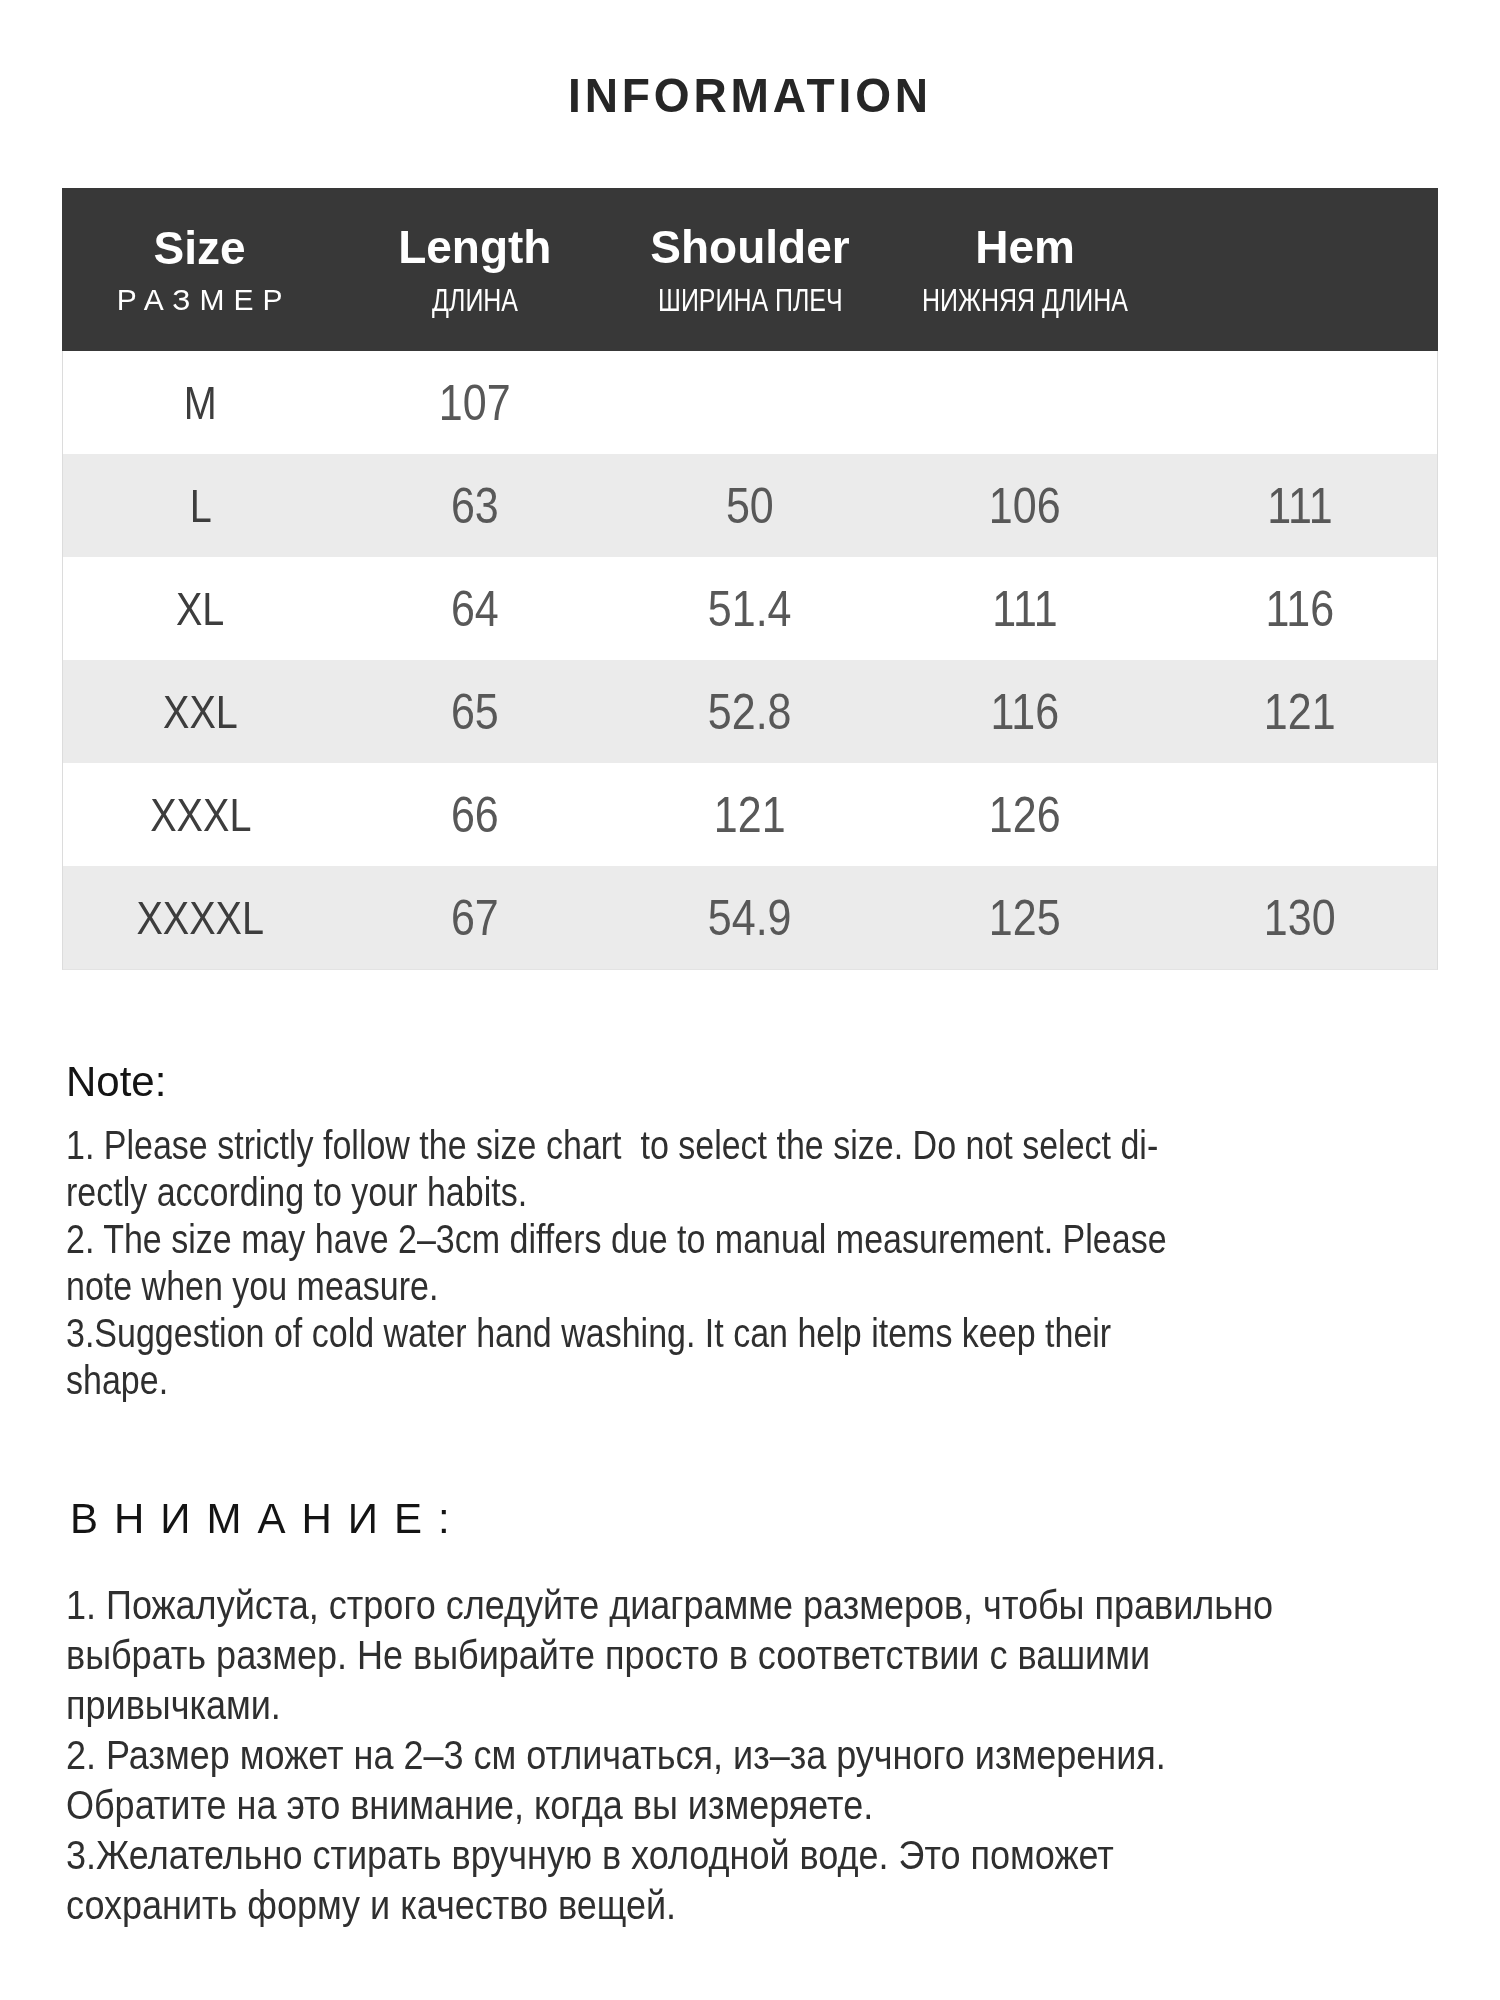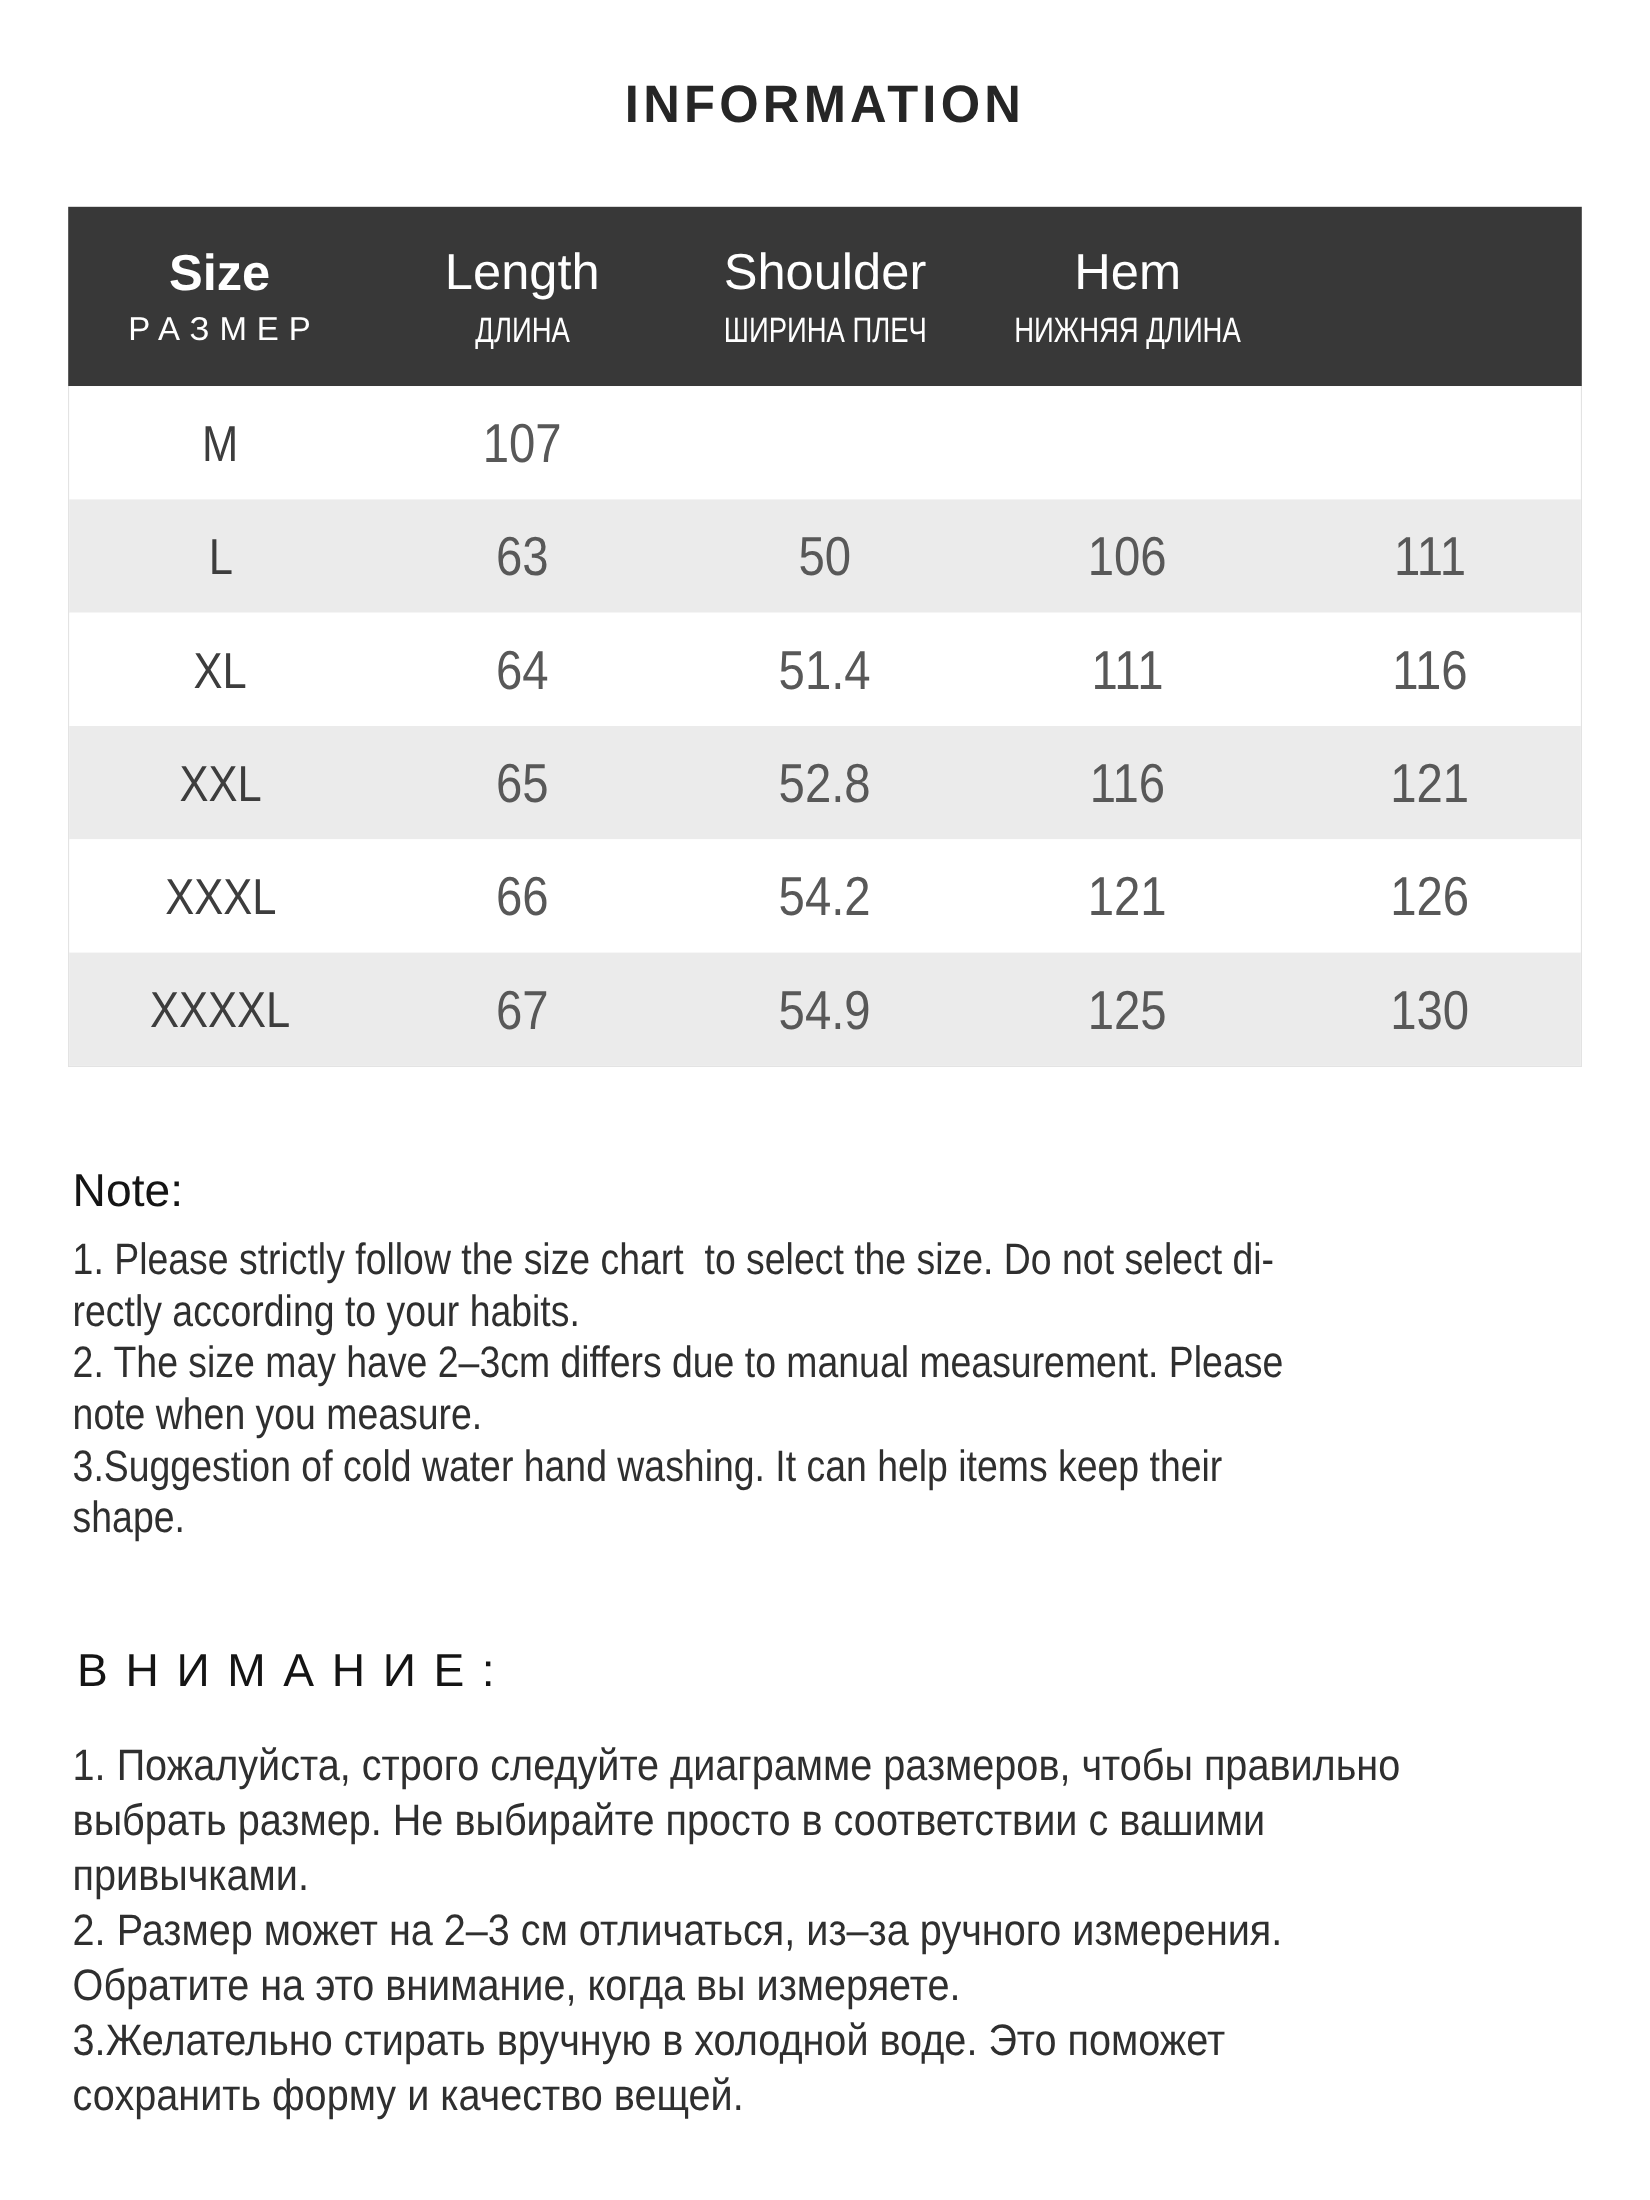--- a/index.html
+++ b/index.html
@@ -26,21 +26,21 @@
   }
   
   .size-table{position:absolute;left:62px;top:188px;width:1376px;}
   .thead{
     display:flex;height:163px;background:var(--header-bg);color:var(--header-text);text-align:right;
   }
   .th{
     width:20%;display:flex;flex-direction:column;align-items:center;
     justify-content:center;gap:14px;
   }
-  .th-en{font-size:46px;font-weight:400;line-height:1;}
+  .th-en{font-size:46px;font-weight:700;line-height:1;}
   .th-en.first{font-weight:700;}
   .th-ru{font-size:32px;line-height:1;white-space:nowrap;display:inline-block;transform:scaleX(0.78);}
   .th-ru.spaced{font-size:30px;letter-spacing:9px;transform:none;padding-left:9px;}
   .tbody{border-left:1px solid #dcdcdc;border-right:1px solid #dcdcdc;border-bottom:1px solid #e3e3e3;}
   .trow{display:flex;height:103px;align-items:center;background:var(--row-bg);}
   .trow.alt{background:var(--row-alt-bg);}
   .cell{width:20%;text-align:center;font-size:50px;color:var(--value-text);}
   .cell .cnd{display:inline-block;transform:scaleX(0.86);white-space:nowrap;}
   .cell.cell-size{font-size:46px;color:var(--size-text);}
   
@@ -116,21 +116,20 @@
       <div class="trow alt">
         <div class="cell cell-size"><span class="cnd">XXL</span></div>
         <div class="cell"><span class="cnd">65</span></div>
         <div class="cell"><span class="cnd">52.8</span></div>
         <div class="cell"><span class="cnd">116</span></div>
         <div class="cell"><span class="cnd">121</span></div>
       </div>
       <div class="trow">
         <div class="cell cell-size"><span class="cnd">XXXL</span></div>
         <div class="cell"><span class="cnd">66</span></div>
-        <div class="cell"><span class="cnd">54.2</span></div>
         <div class="cell"><span class="cnd">121</span></div>
         <div class="cell"><span class="cnd">126</span></div>
       </div>
       <div class="trow alt">
         <div class="cell cell-size"><span class="cnd">XXXXL</span></div>
         <div class="cell"><span class="cnd">67</span></div>
         <div class="cell"><span class="cnd">54.9</span></div>
         <div class="cell"><span class="cnd">125</span></div>
         <div class="cell"><span class="cnd">130</span></div>
       </div>

